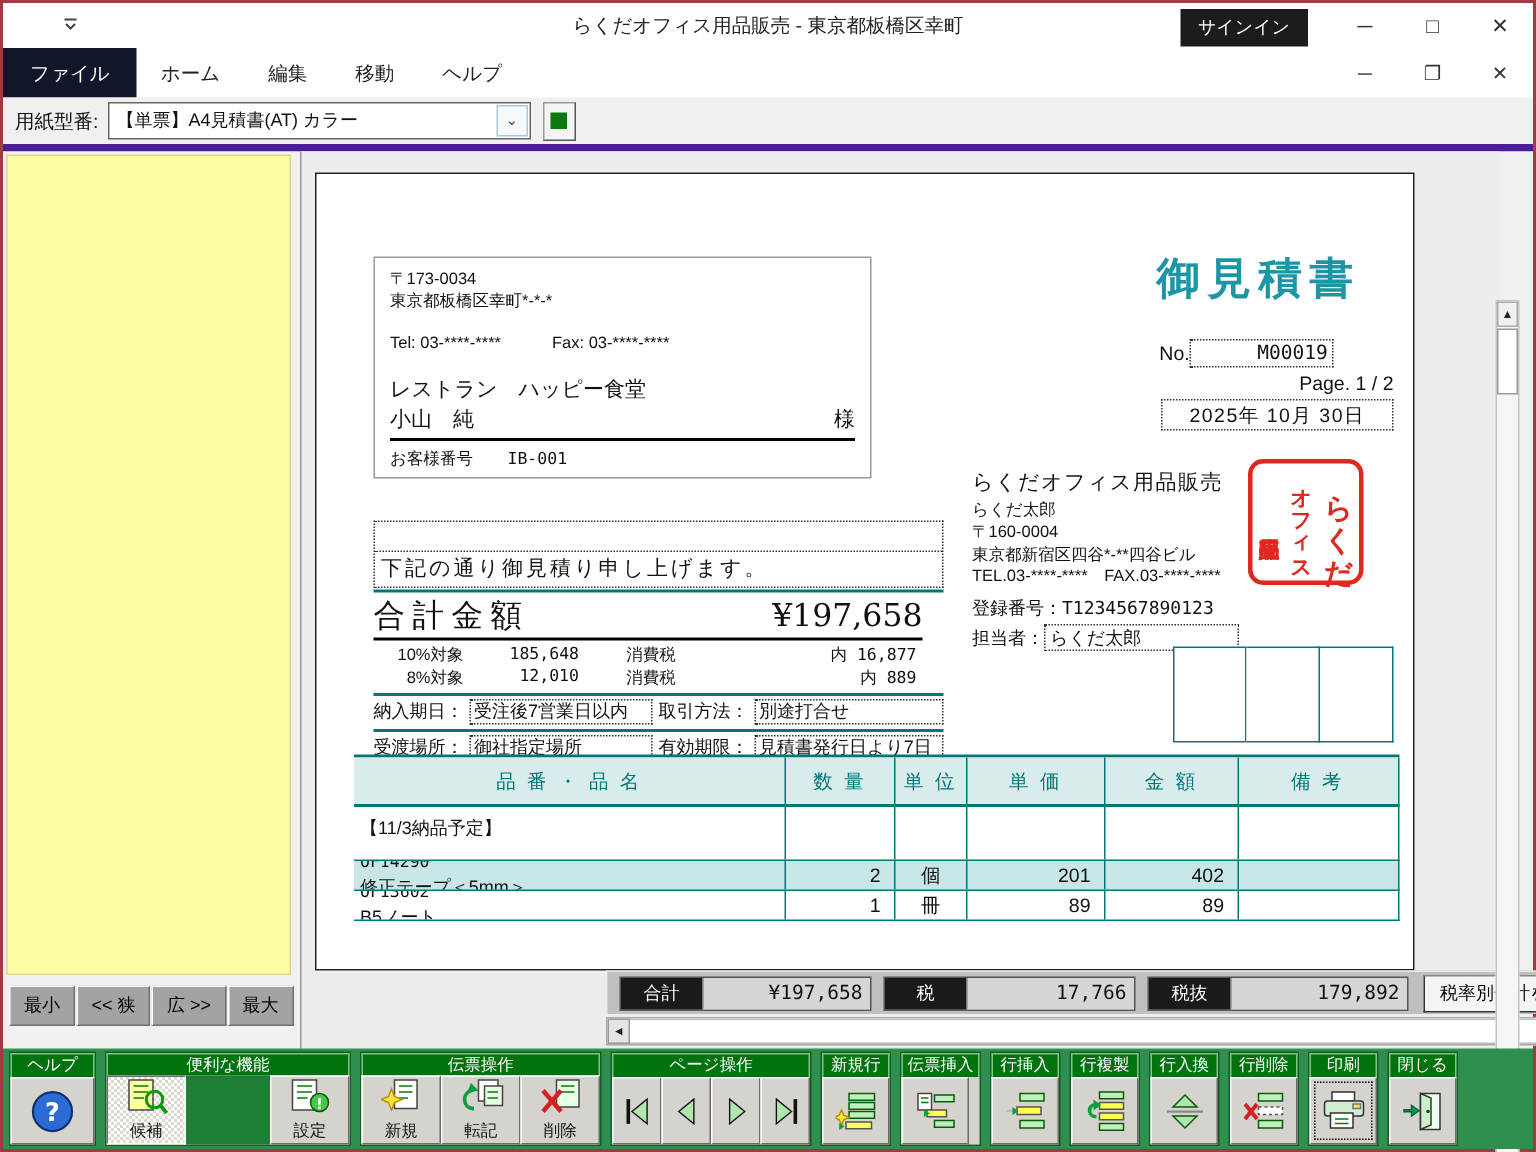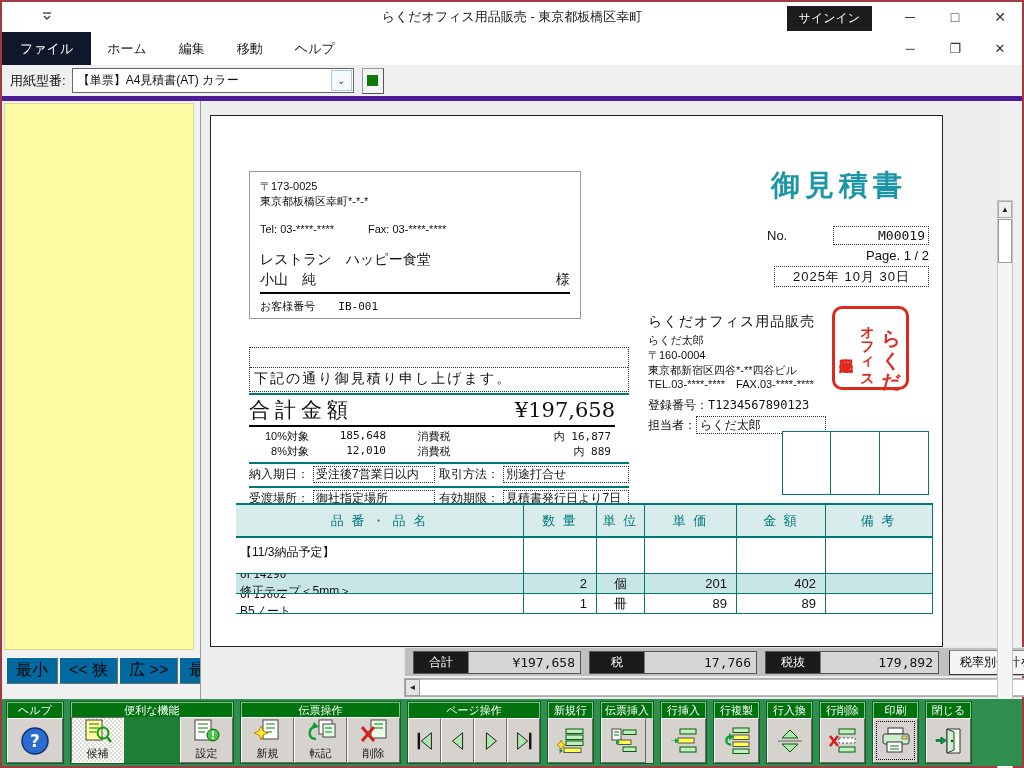--- a/index.html
+++ b/index.html
@@ -34,36 +34,36 @@
   .combo .drop{width:21px;height:21px;margin-right:1px;background:#F6FAFD;border:1px solid #A8C8E4;
     display:flex;align-items:center;justify-content:center;font-size:10px;color:#444}
   .greenbtn{margin-left:8px;width:22px;height:26px;background:#F4F4F4;border:1px solid #999;
     border-bottom-color:#555;border-right-color:#555;display:flex;align-items:center;justify-content:center}
   .greenbtn .sq{width:11px;height:11px;background:#0B7A0B}
 
   
   .main{position:absolute;left:0;top:99px;right:0;height:598px;background:#F0F0F0}
   .yellowpane{position:absolute;left:2px;top:2px;width:190px;height:547px;background:#FCFCA5;border:1px solid #d8d890}
   .widthbtns{position:absolute;left:4px;top:556px;display:flex}
-  .wbtn{height:27px;padding:0 9px;font-size:16px;background:#0369a1;border:1px solid;
+  .wbtn{height:27px;padding:0 9px;font-size:12px;background:#a3a3a3;border:1px solid;
     border-color:#fff #707070 #707070 #fff;font-family:inherit;margin-right:1px}
   .preview{position:absolute;left:198px;top:0;width:800px;height:598px;background:#EDEDED;border-left:1px solid #9a9a9a}
 
   
   .page{position:absolute;left:9px;top:14px;width:733px;height:532px;background:#fff;border:1px solid #222;overflow:hidden;font-size:12px}
   .mono{font-family:"DejaVu Sans Mono",monospace}
   .cust{position:absolute;left:38px;top:55px;width:332px;height:148px;border:1px solid #999;padding:7px 10px;font-size:11px;line-height:1.35}
   .cust .telrow{margin-top:13px}
   .cust .fax{margin-left:34px}
   .cust .cname{margin-top:13px;font-size:14px}
   .cust .person{display:flex;justify-content:space-between;align-items:flex-end;font-size:14px;
     border-bottom:2px solid #000;padding-bottom:3px;margin-top:2px}
   .cust .custno{margin-top:5px;font-size:11px}
   .doctitle{position:absolute;left:560px;top:50px;font-size:29px;font-weight:bold;letter-spacing:5px;color:#1C96A6}
-  .no-row{position:absolute;left:556px;top:110px;width:162px;display:flex;justify-content:space-between;align-items:center;font-size:13px}
+  .no-row{position:absolute;left:539px;top:110px;width:162px;display:flex;justify-content:center;align-items:center;font-size:13px}
   .dotbox{border:1px dotted #333;padding:0 3px}
   .no-row .dotbox{width:96px;height:19px;line-height:17px;text-align:right;font-size:13px}
   .page-row{position:absolute;left:556px;top:132px;width:162px;text-align:right;font-size:13px}
   .date-box{position:absolute;left:563px;top:150px;width:155px;height:21px;border:1px dotted #333;
     text-align:center;font-size:13px;line-height:19px;letter-spacing:1px}
   .seller{position:absolute;left:437px;top:196px;width:250px;font-size:11px;line-height:1.35}
   .seller .co{font-size:14px;letter-spacing:1px;margin-bottom:2px}
   .seller .reg{margin-top:5px;font-size:12px}
   .seller .rep{margin-top:3px;font-size:12px;display:flex;align-items:center}
   .repbox{display:inline-block;border:1px dotted #333;width:130px;height:18px;line-height:16px;padding:0 3px;font-size:12px}
@@ -195,21 +195,21 @@
       <button class="wbtn">最小</button>
       <button class="wbtn">&lt;&lt; 狭</button>
       <button class="wbtn">広 &gt;&gt;</button>
       <button class="wbtn">最大</button>
     </div>
 
     <div class="preview">
       <div class="page">
 
         <div class="cust">
-          <div>〒173-0025</div>
+          <div>〒173-0034</div>
           <div>東京都板橋区幸町*-*-*</div>
           <div class="telrow">
             <span>Tel: 03-****-****</span><span class="fax">Fax: 03-****-****</span>
           </div>
           <div class="cname">レストラン　ハッピー食堂</div>
           <div class="person">
             <span>小山　純</span>
             <span>様</span>
           </div>
           <div class="custno">

